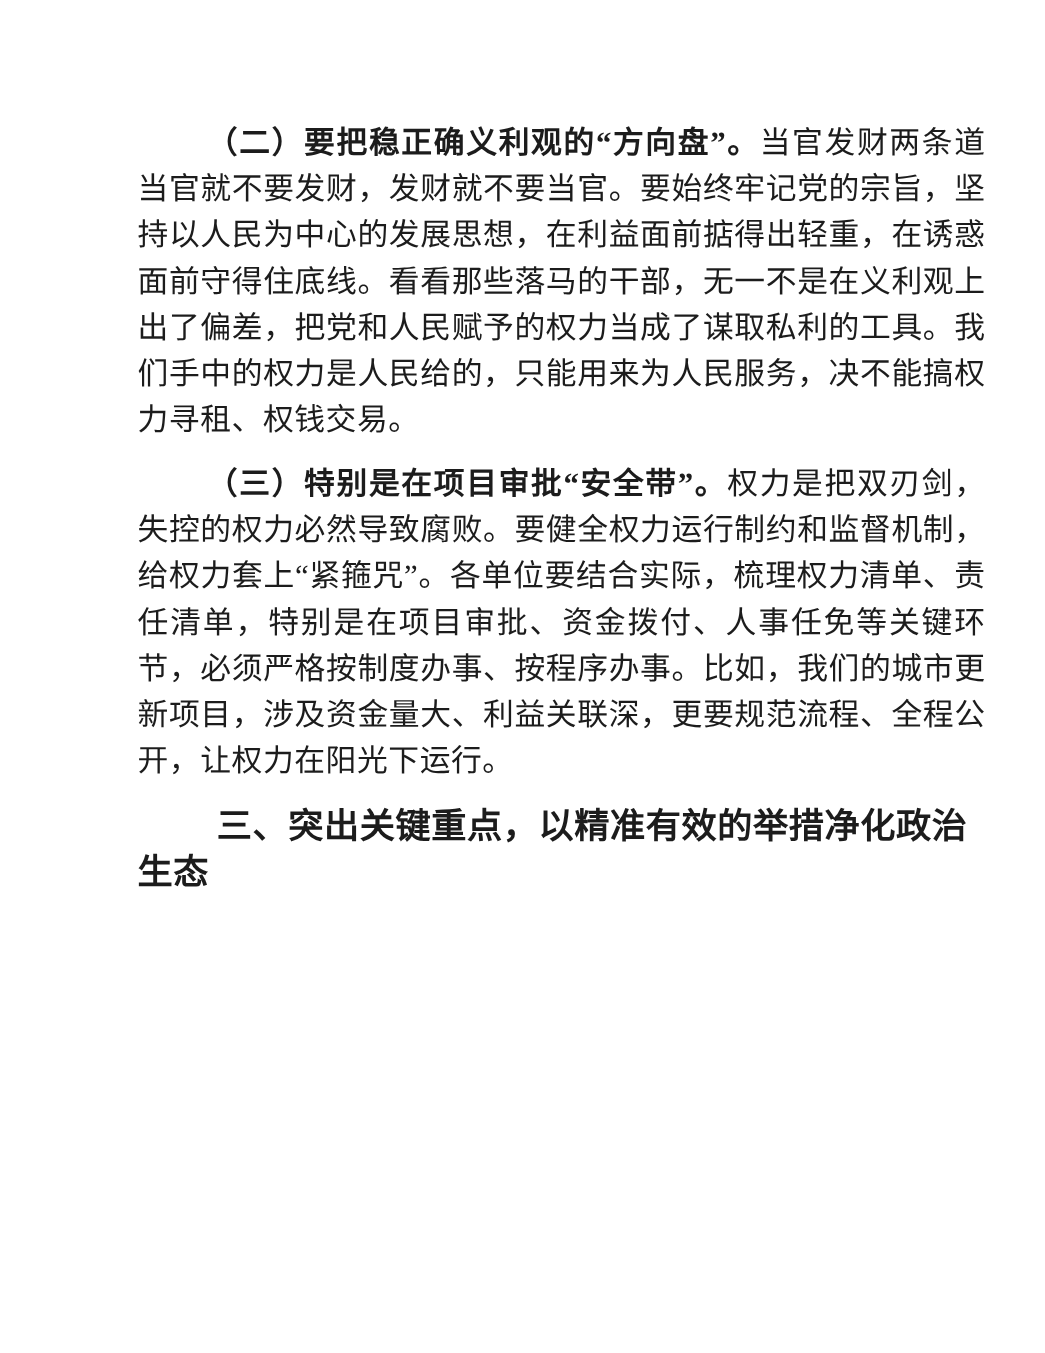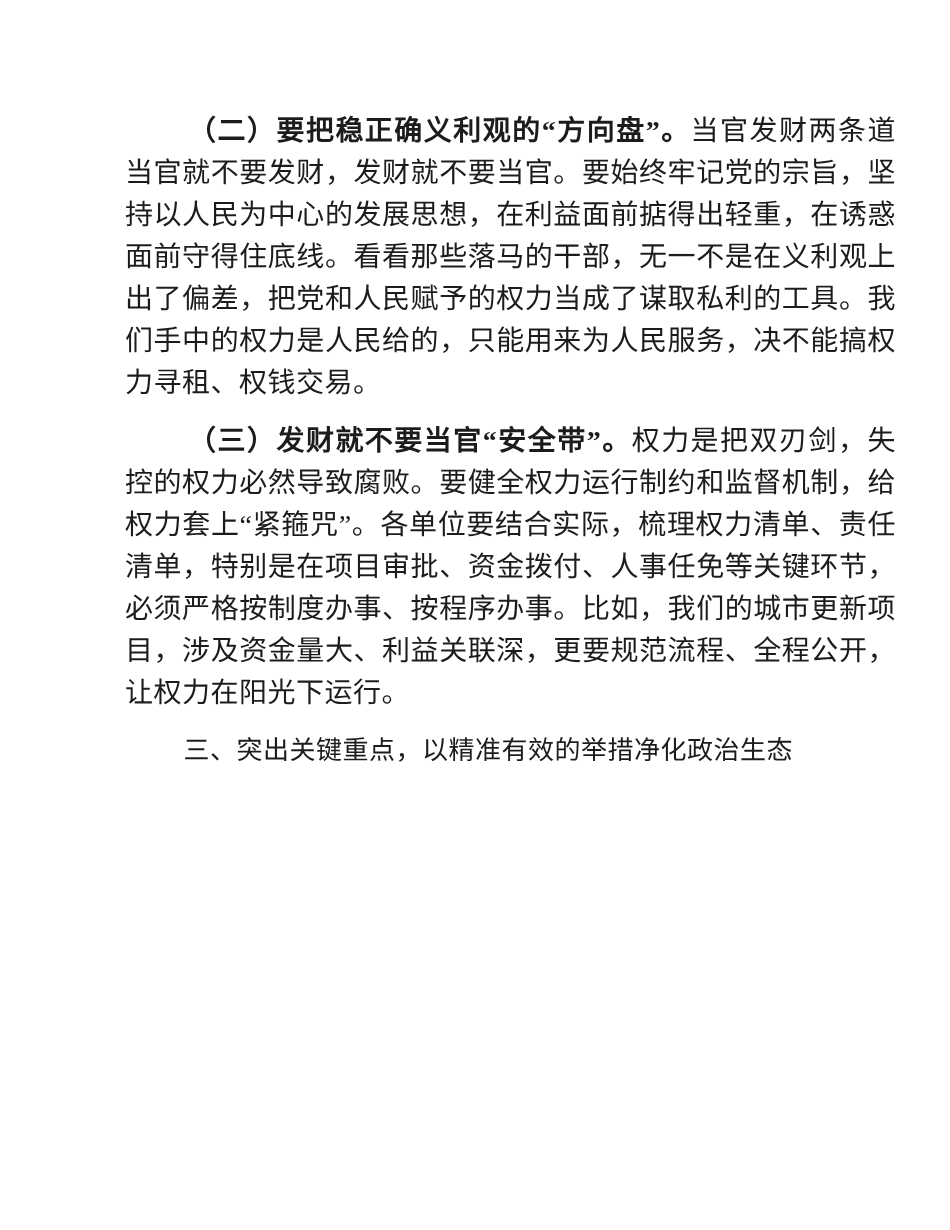--- a/index.html
+++ b/index.html
@@ -28,32 +28,32 @@
     text-align: justify;
     text-justify: inter-ideograph;
     text-indent: 2.25em;
     letter-spacing: 0.5px;
   }
   .para .lead {
     font-weight: bold;
   }
   .section-heading {
     margin: 4px 0 0 0;
-    font-size: 26px;
+    font-size: 32px;
     line-height: 42px;
-    font-weight: normal;
+    font-weight: bold;
     text-indent: 2.25em;
     letter-spacing: 0.5px;
   }
 </style>
 </head>
 <body>
 
 <div class="page">
 
   <p class="para"><b class="lead">（二）要把稳正确义利观的“方向盘”。</b><span>当官发财两条道当官就不要发财，发财就不要当官。要始终牢记党的宗旨，坚持以人民为中心的发展思想，在利益面前掂得出轻重，在诱惑面前守得住底线。看看那些落马的干部，无一不是在义利观上出了偏差，把党和人民赋予的权力当成了谋取私利的工具。我们手中的权力是人民给的，只能用来为人民服务，决不能搞权力寻租、权钱交易。</span></p>
 
-  <p class="para"><b class="lead">（三）发财就不要当官“安全带”。</b><span>权力是把双刃剑，失控的权力必然导致腐败。要健全权力运行制约和监督机制，给权力套上“紧箍咒”。各单位要结合实际，梳理权力清单、责任清单，特别是在项目审批、资金拨付、人事任免等关键环节，必须严格按制度办事、按程序办事。比如，我们的城市更新项目，涉及资金量大、利益关联深，更要规范流程、全程公开，让权力在阳光下运行。</span></p>
+  <p class="para"><b class="lead">（三）特别是在项目审批“安全带”。</b><span>权力是把双刃剑，失控的权力必然导致腐败。要健全权力运行制约和监督机制，给权力套上“紧箍咒”。各单位要结合实际，梳理权力清单、责任清单，特别是在项目审批、资金拨付、人事任免等关键环节，必须严格按制度办事、按程序办事。比如，我们的城市更新项目，涉及资金量大、利益关联深，更要规范流程、全程公开，让权力在阳光下运行。</span></p>
 
 
   <p class="section-heading">三、突出关键重点，以精准有效的举措净化政治生态</p>
 
 </div>
 
 </body></html>

